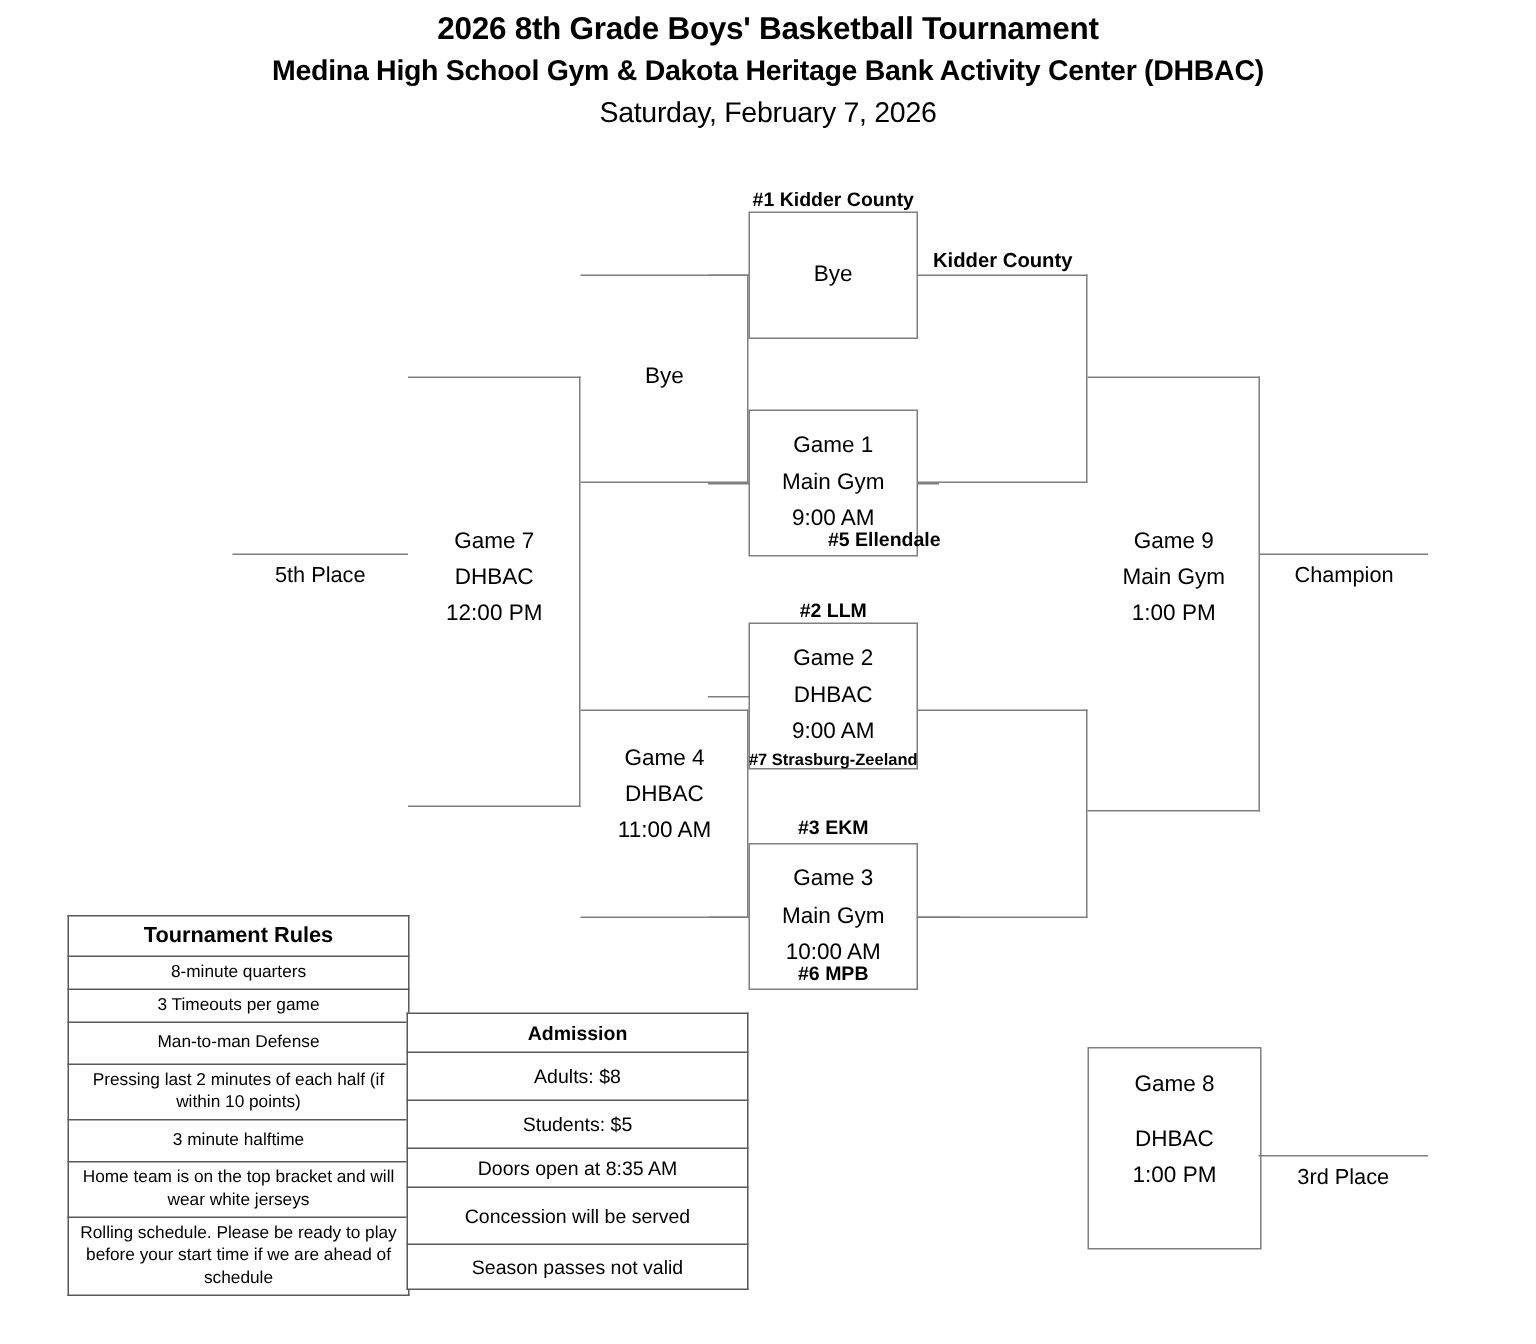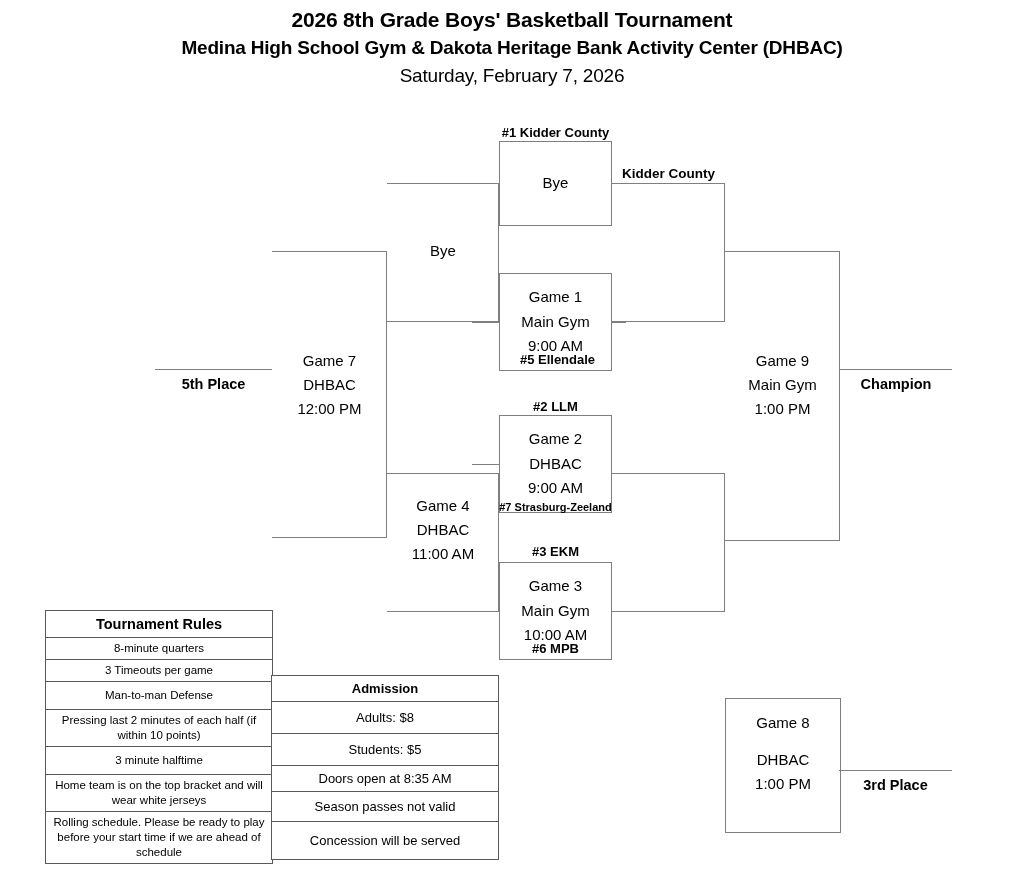--- a/index.html
+++ b/index.html
@@ -104,21 +104,21 @@
     text-align: center;
     font-size: 13.5px;
     font-weight: bold;
     line-height: 16px;
     white-space: nowrap;
   }
   .outcome-label {
     position: absolute;
     text-align: center;
     font-size: 14.5px;
-    font-weight: bold;
+    font-weight: normal;
     line-height: 18px;
     white-space: nowrap;
   }
 
   
   .info-table {
     position: absolute;
     border-collapse: collapse;
     background: #ffffff;
   }
@@ -156,21 +156,21 @@
   <div class="gbox" style="left:499px; top:141px; width:113px; height:85px;">
     <div class="ln">Bye</div>
   </div>
 
   <div class="seed" style="left:499px; top:279px; width:113px;">#4 Napoleon-GS</div>
   <div class="gbox" style="left:499px; top:273px; width:113px; height:98px;">
     <div class="ln">Game 1</div>
     <div class="ln">Main Gym</div>
     <div class="ln">9:00 AM</div>
   </div>
-  <div class="seed" style="left:499px; top:352px; width:117px;">#5 Ellendale</div>
+  <div class="seed" style="left:499px; top:352px; width:117px;padding-left:32px;">#5 Ellendale</div>
 
   <div class="seed" style="left:499px; top:399px; width:113px;">#2 LLM</div>
   <div class="gbox" style="left:499px; top:415px; width:113px; height:98px;">
     <div class="ln">Game 2</div>
     <div class="ln">DHBAC</div>
     <div class="ln">9:00 AM</div>
   </div>
   <div class="seed seed-sm" style="left:495px; top:499px; width:121px;">#7 Strasburg-Zeeland</div>
 
   <div class="seed" style="left:499px; top:544px; width:113px;">#3 EKM</div>
@@ -280,21 +280,21 @@
       <tr>
           <td style="padding:7px 5px;">Adults: $8</td>
         </tr>
       <tr>
           <td style="padding:7px 5px;">Students: $5</td>
         </tr>
       <tr>
           <td style="padding:4px 5px;">Doors open at 8:35 AM</td>
         </tr>
       <tr>
+          <td style="padding:10px 5px;">Concession will be served</td>
+        </tr>
+      <tr>
           <td style="padding:6px 5px;">Season passes not valid</td>
-        </tr>
-      <tr>
-          <td style="padding:10px 5px;">Concession will be served</td>
         </tr>
     </tbody>
   </table>
 
 </div>
 
 </body></html>

